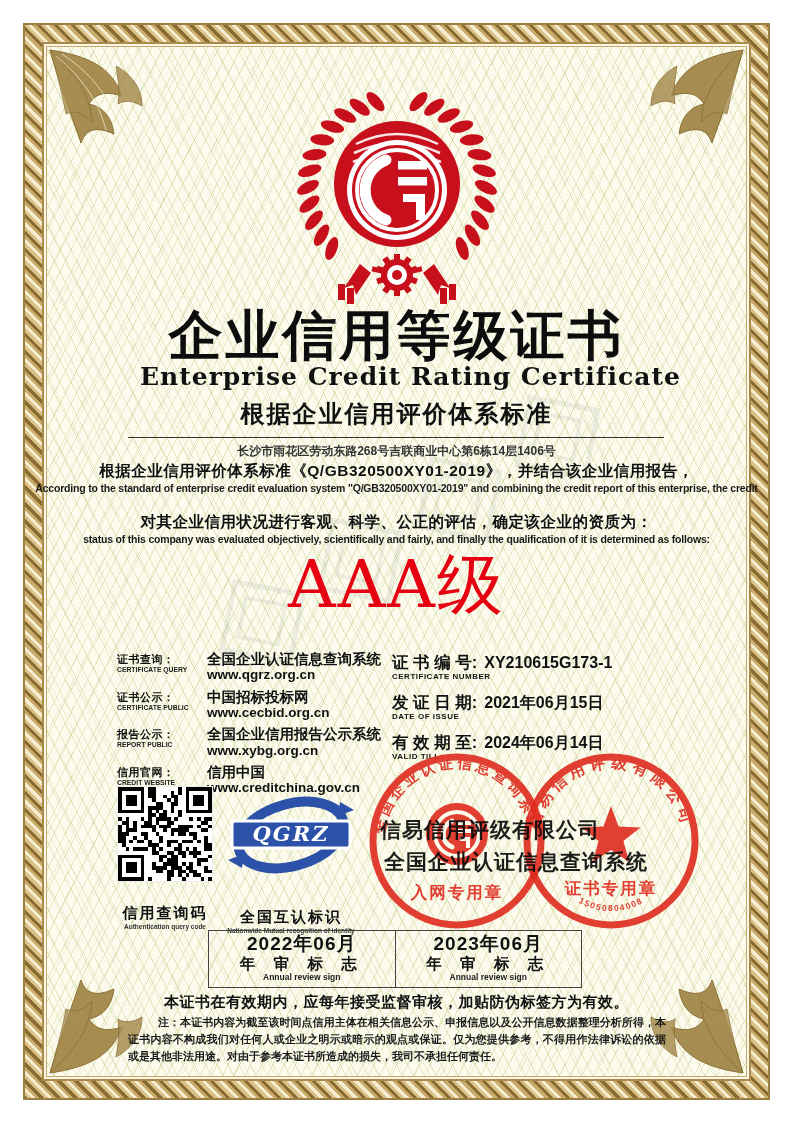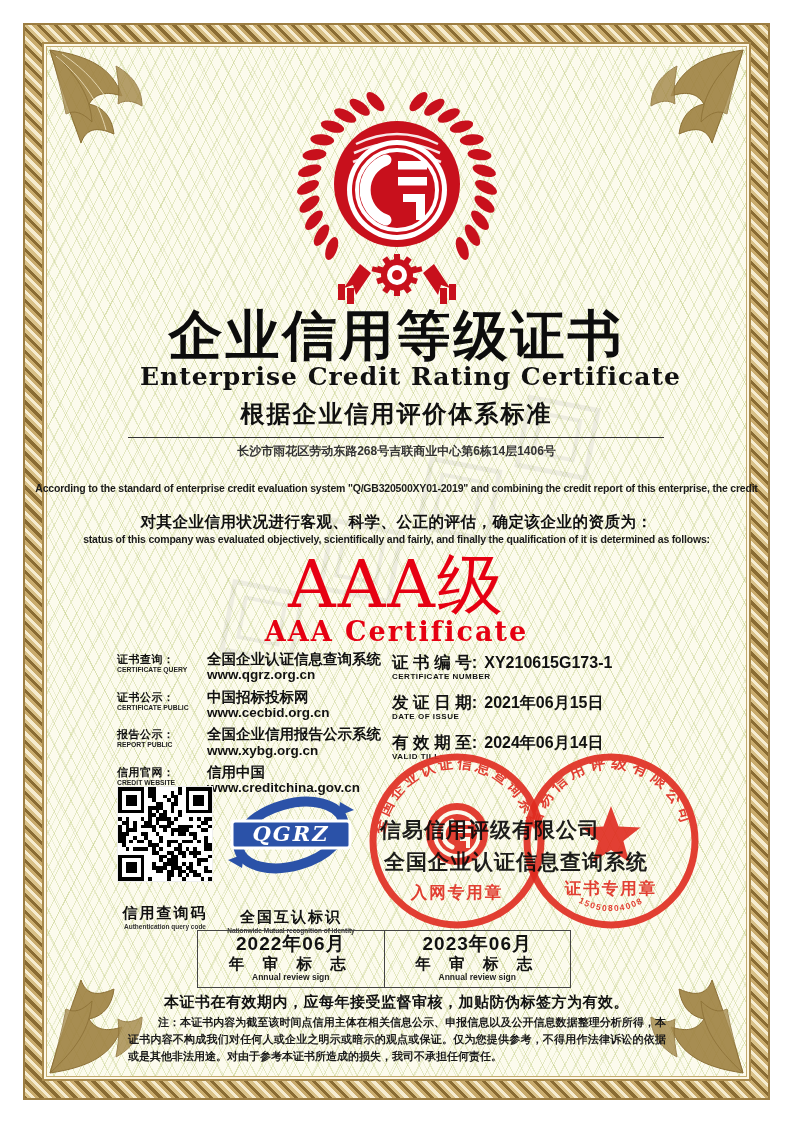--- a/index.html
+++ b/index.html
@@ -50,21 +50,21 @@
   .qrblock{left:117px;top:786px;width:96px;text-align:center;}
   .qr{width:94px;height:94px;background:#fff;display:block;border:1px solid #eee;}
   .code-lab{font-size:15px;font-weight:bold;letter-spacing:2px;margin-top:22px;}
   .code-en{font-size:6.5px;font-weight:bold;color:#333;}
   .qgrzblock{left:226px;top:788px;width:130px;text-align:center;}
   .seal{position:absolute;width:178px;height:178px;opacity:.9;}
   .seal-l{left:368px;top:752px;}
   .seal-r{left:522px;top:752px;}
   .overlay1{left:380px;top:816px;font-size:21px;font-weight:bold;letter-spacing:1px;color:rgba(10,10,10,.92);}
   .overlay2{left:384px;top:848px;font-size:21px;font-weight:bold;letter-spacing:1px;color:rgba(10,10,10,.92);}
-  .annual{left:197px;top:930px;width:372px;height:56px;border:1.5px solid #444;display:flex;}
+  .annual{left:208px;top:930px;width:372px;height:56px;border:1.5px solid #444;display:flex;}
   .annual-cell{flex:1;text-align:center;padding-top:3px;}
   .annual-cell + .annual-cell{border-left:1.5px solid #444;}
   .an-date{font-size:19px;font-weight:bold;letter-spacing:1px;line-height:1.1;}
   .an-zh{font-size:15.5px;font-weight:bold;letter-spacing:7px;line-height:1.1;}
   .an-en{font-size:8.5px;font-weight:bold;color:#222;}
   .validity{top:993px;font-size:15px;font-weight:bold;letter-spacing:.5px;}
   .note{left:128px;top:1014px;width:538px;font-size:11px;font-weight:bold;color:#1a1a1a;
         line-height:1.55;text-align:justify;text-indent:30px;}
   .wm{position:absolute;left:150px;top:380px;width:520px;height:300px;opacity:.12;
       transform:rotate(-32deg);display:flex;gap:42px;align-items:center;justify-content:center;pointer-events:none;}
@@ -188,26 +188,26 @@
       <rect x="114" y="190" width="14" height="5" transform="rotate(-14 121 192)"></rect>
     </g>
   </svg>
 
   <div class="abs ctr title-zh">企业信用等级证书</div>
   <div class="abs ctr title-en">Enterprise Credit Rating Certificate</div>
   <div class="abs ctr company">根据企业信用评价体系标准</div>
   <div class="abs divider"></div>
   <div class="abs ctr address">长沙市雨花区劳动东路268号吉联商业中心第6栋14层1406号</div>
 
+  <div class="abs ctr p-zh" style="top:461px;">根据企业信用评价体系标准《Q/GB320500XY01-2019》，并结合该企业信用报告，</div>
   <div class="abs ctr p-en" style="top:482px;">According to the standard of enterprise credit evaluation system "Q/GB320500XY01-2019" and combining the credit report of this enterprise, the credit</div>
   <div class="abs ctr p-zh" style="top:512px;">对其企业信用状况进行客观、科学、公正的评估，确定该企业的资质为：</div>
   <div class="abs ctr p-en" style="top:533px;">status of this company was evaluated objectively, scientifically and fairly, and finally the qualification of it is determined as follows:</div>
 
   <div class="abs ctr grade-zh">AAA级</div>
-  <div class="abs ctr grade-en">AAA Certificate</div>
 
   <div class="abs links">
     <div class="link-row">
       <div class="lk-lab">
           <div class="lk-zh">证书查询：</div>
         <div class="lk-en">CERTIFICATE QUERY</div>
         </div>
       <div>
           <div class="lk-name">全国企业认证信息查询系统</div>
         <div class="lk-url">www.qgrz.org.cn</div>

